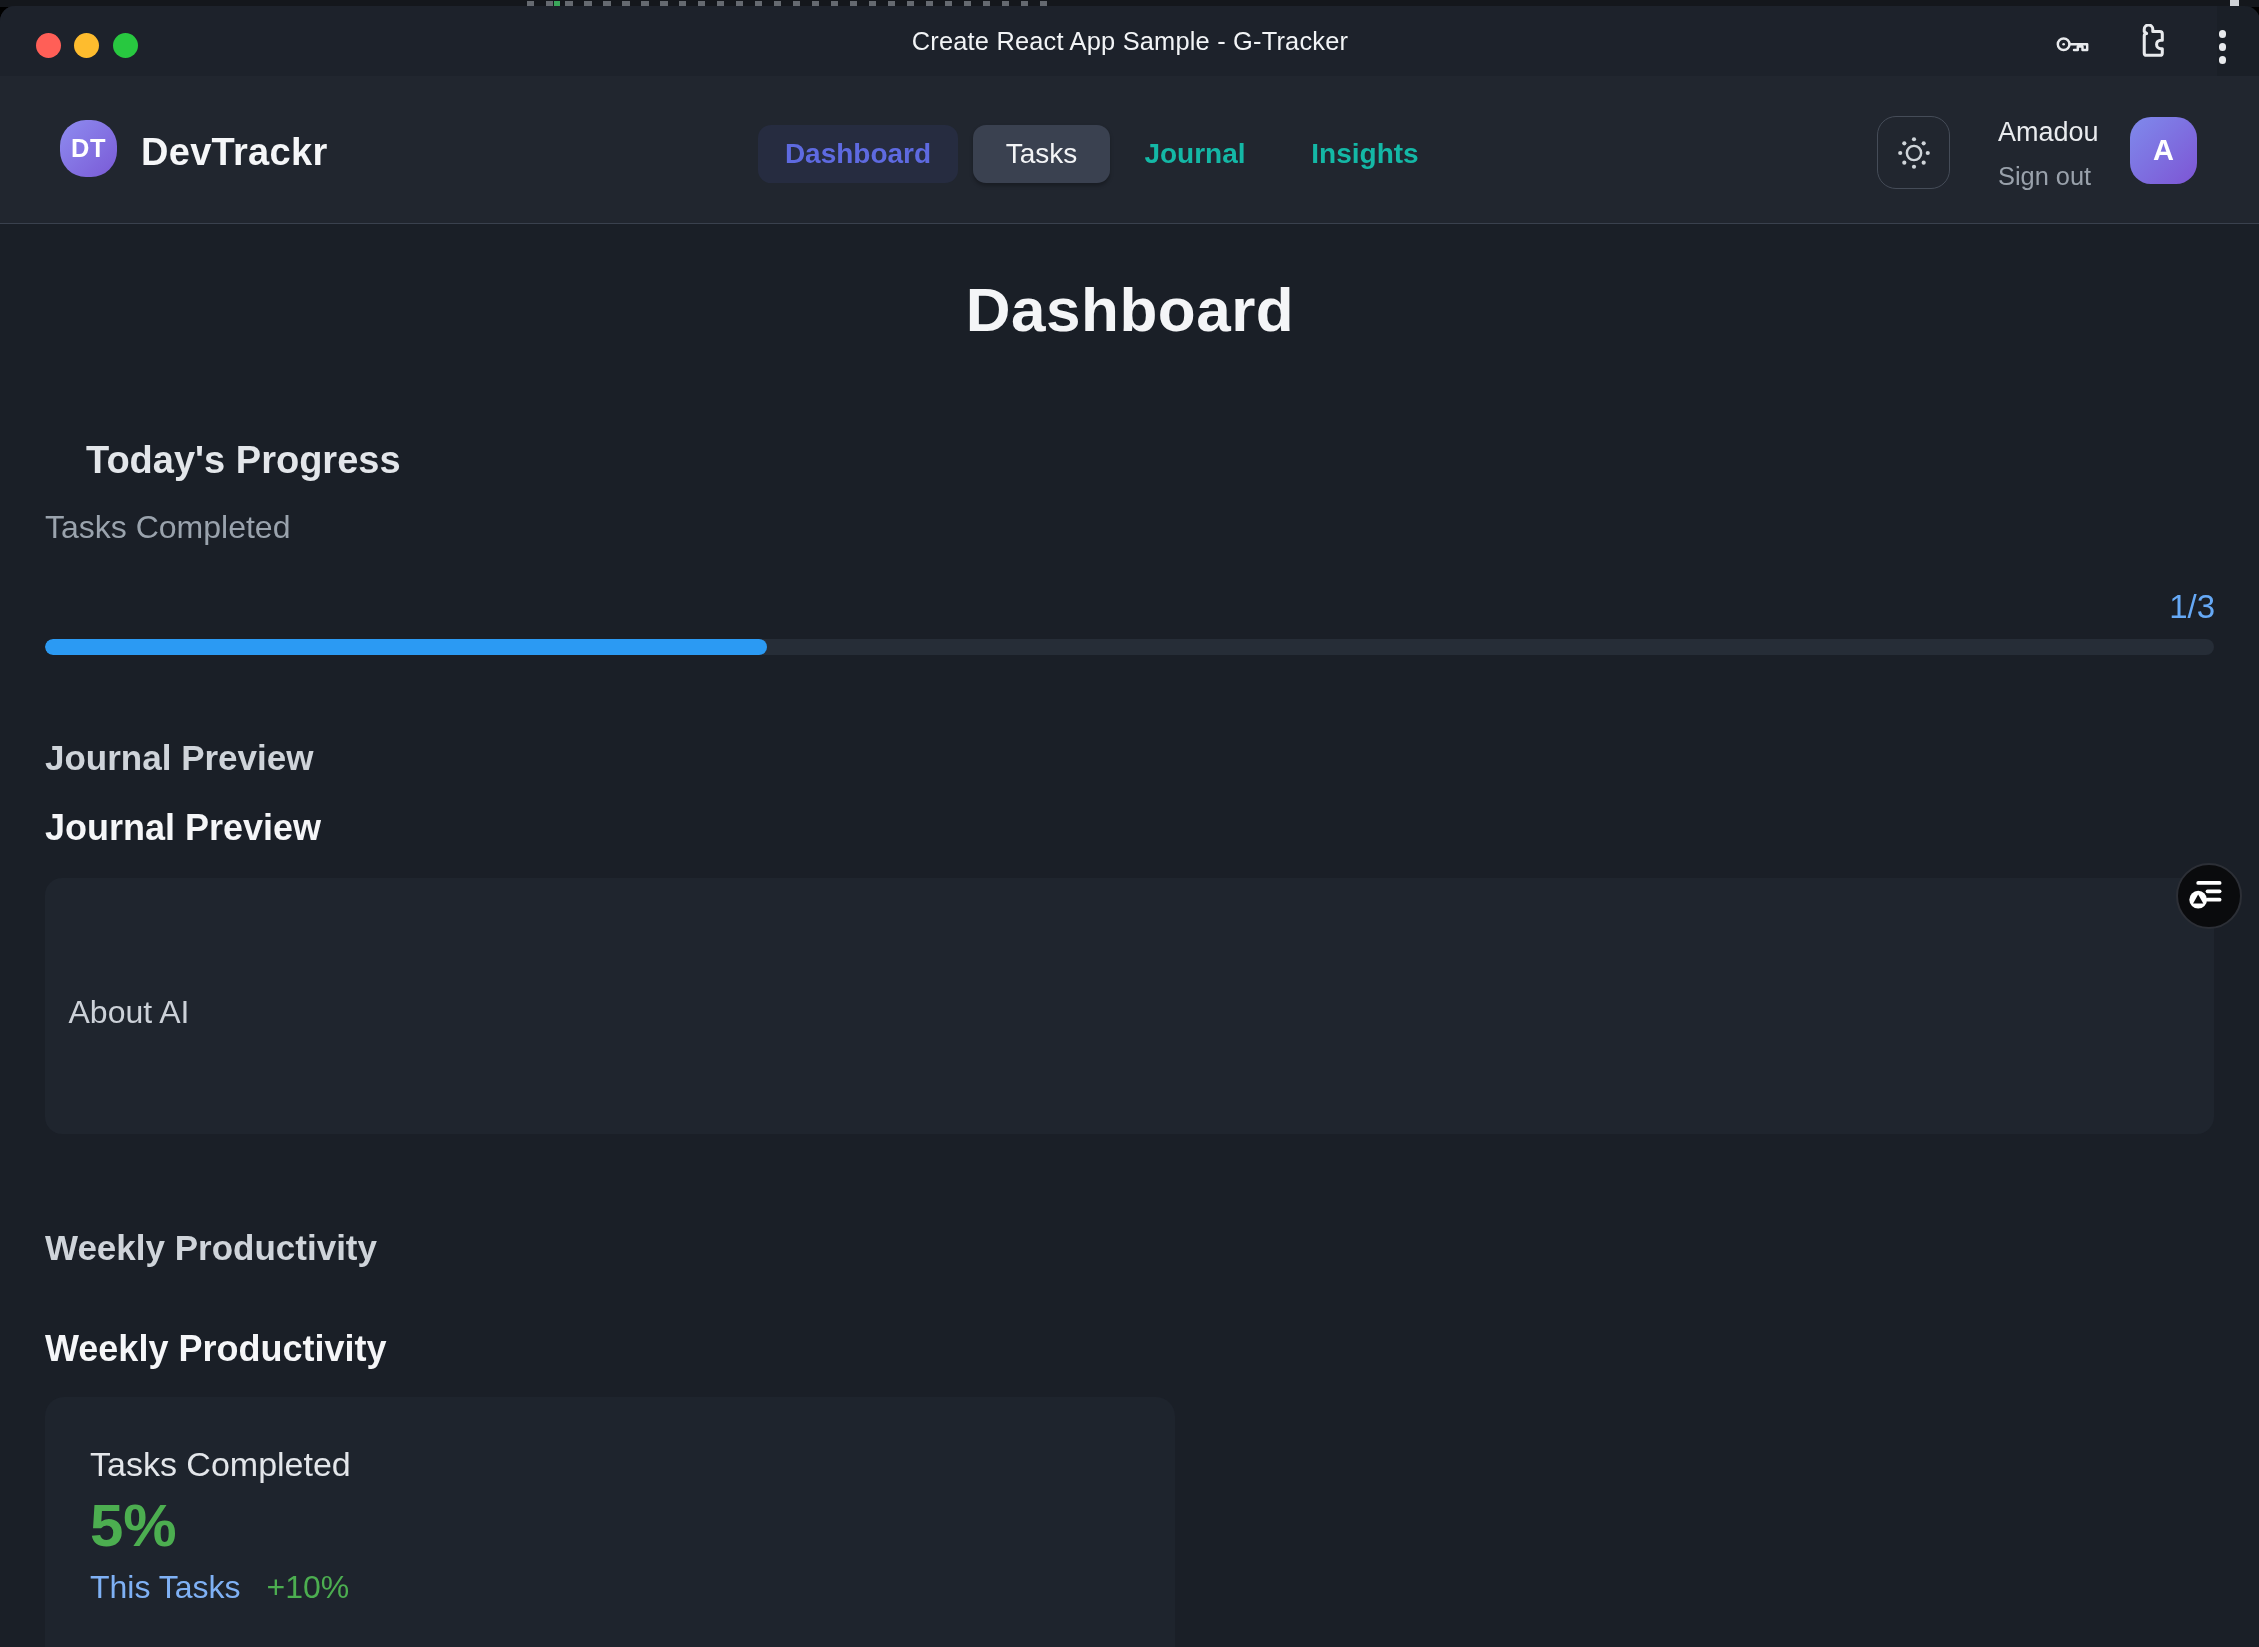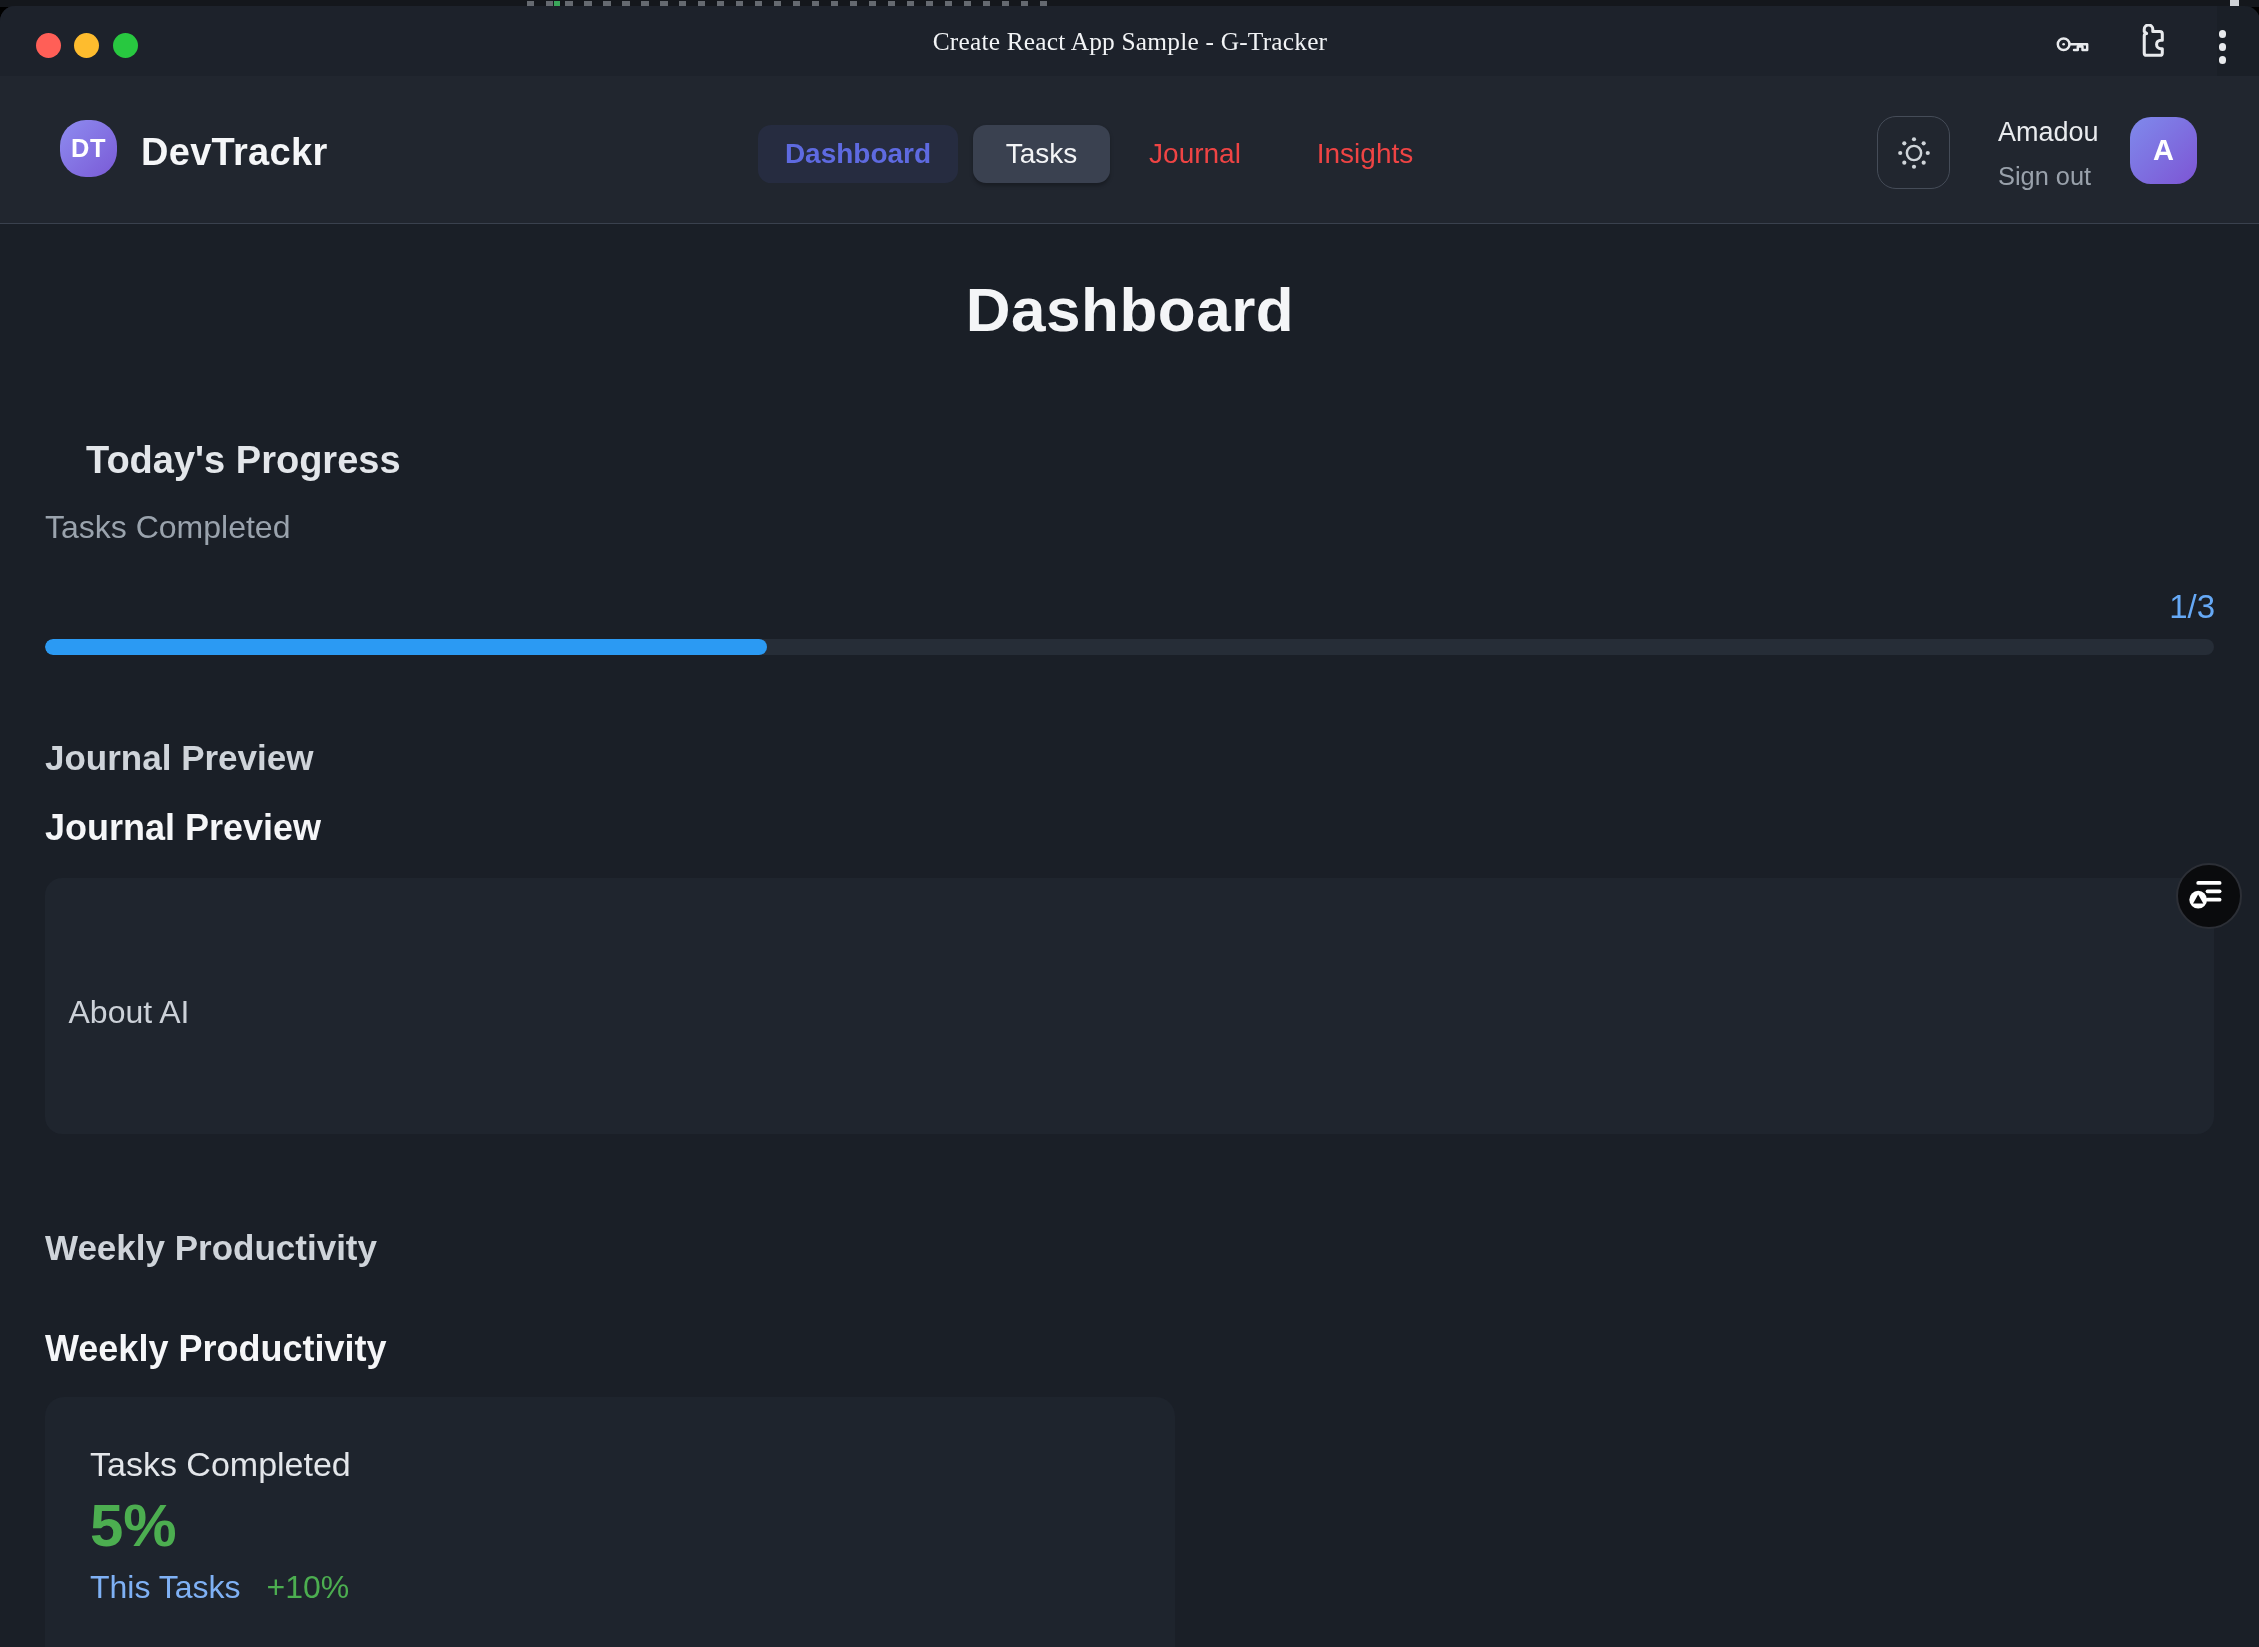--- a/index.html
+++ b/index.html
@@ -12,21 +12,21 @@
   .top-strip .dashes { position:absolute; left:527px; top:0.9px; width:527px; height:4.7px; opacity:.75;
     background:repeating-linear-gradient(90deg,#80858c 0 7.5px,transparent 7.5px 19px); }
   .top-strip .speck-green { position:absolute; left:554px; top:0.9px; width:5.6px; height:4.7px; background:#3aa65a; }
   .top-strip .speck-white { position:absolute; left:2230px; top:0; width:9.4px; height:5.6px; background:#cfd2d6; }
 
   
   .window { position:absolute; left:0; top:5.6px; width:2260px; height:1642px;
     border-radius:15px 15px 0 0; overflow:hidden; background:#1a1f27; }
 
   
-  .titlebar { position:absolute; left:0; top:0; width:2217px; height:70px; background:#1d222b;font-family:Liberation Serif, serif; }
+  .titlebar { position:absolute; left:0; top:0; width:2217px; height:70px; background:#1d222b; }
   .traffic { position:absolute; top:27px; width:25.4px; height:25.4px; border-radius:50%; }
   .tl-close { left:36px;  background:#ff5f57; }
   .tl-min   { left:74px;  background:#febc2e; }
   .tl-zoom  { left:113px; background:#28c840; }
   .win-title { position:absolute; left:0; top:0; width:2260px; height:70px; line-height:70px;
     text-align:center; color:#f2f4f6; font-size:25.4px; font-weight:500; letter-spacing:0.2px; }
   .tb-icon { position:absolute; color:#e8eaed; }
   .key-icon { left:2055px; top:26px; }
   .ext-icon { left:2130px; top:18px; }
   .kebab { left:2215px; top:22.6px; width:15px; height:38px; }
@@ -39,21 +39,21 @@
   .logo { position:absolute; left:60px; top:44px; width:57px; height:57px; border-radius:26px;
     background:linear-gradient(135deg,#8e8cf0 0%,#7a5ad6 100%);
     color:#fff; font-size:25.4px; font-weight:700; text-align:center; line-height:57px; letter-spacing:0.5px; }
   .appname { position:absolute; left:141px; top:55px; color:#f5f6f8; font-size:38px; font-weight:700; letter-spacing:0.3px; }
 
   .nav-pill { position:absolute; top:49px; height:58px; border-radius:13px; text-align:center;
     font-size:28px; line-height:58px; cursor:pointer; }
   .nav-dashboard { left:758px; width:200px; background:#262c40; color:#5e6ae0; font-weight:600; }
   .nav-tasks { left:973px; width:137px; background:#3a4150; color:#f3f4f6; font-weight:500;
     box-shadow:0 2.8px 3.8px rgba(0,0,0,.25); }
-  .nav-plain { background:transparent; color:#ef4444; font-weight:400; }
+  .nav-plain { background:transparent; color:#14b8a6; font-weight:700; }
   .nav-journal { left:1134px; width:122px; }
   .nav-insights { left:1301px; width:128px; }
 
   .theme-btn { position:absolute; left:1877px; top:40px; width:73px; height:73px; border-radius:19px;
     border:1.9px solid #454c58; background:transparent; color:#cfd4d9; }
   .theme-btn svg { position:absolute; left:17px; top:17px; }
 
   .user-name { position:absolute; left:1998px; top:41px; color:#e9ebee; font-size:27px; font-weight:500; }
   .sign-out  { position:absolute; left:1998px; top:86px; color:#99a1ab; font-size:25.4px; cursor:pointer; }
   .avatar { position:absolute; left:2130px; top:41px; width:67px; height:67px; border-radius:21px;

